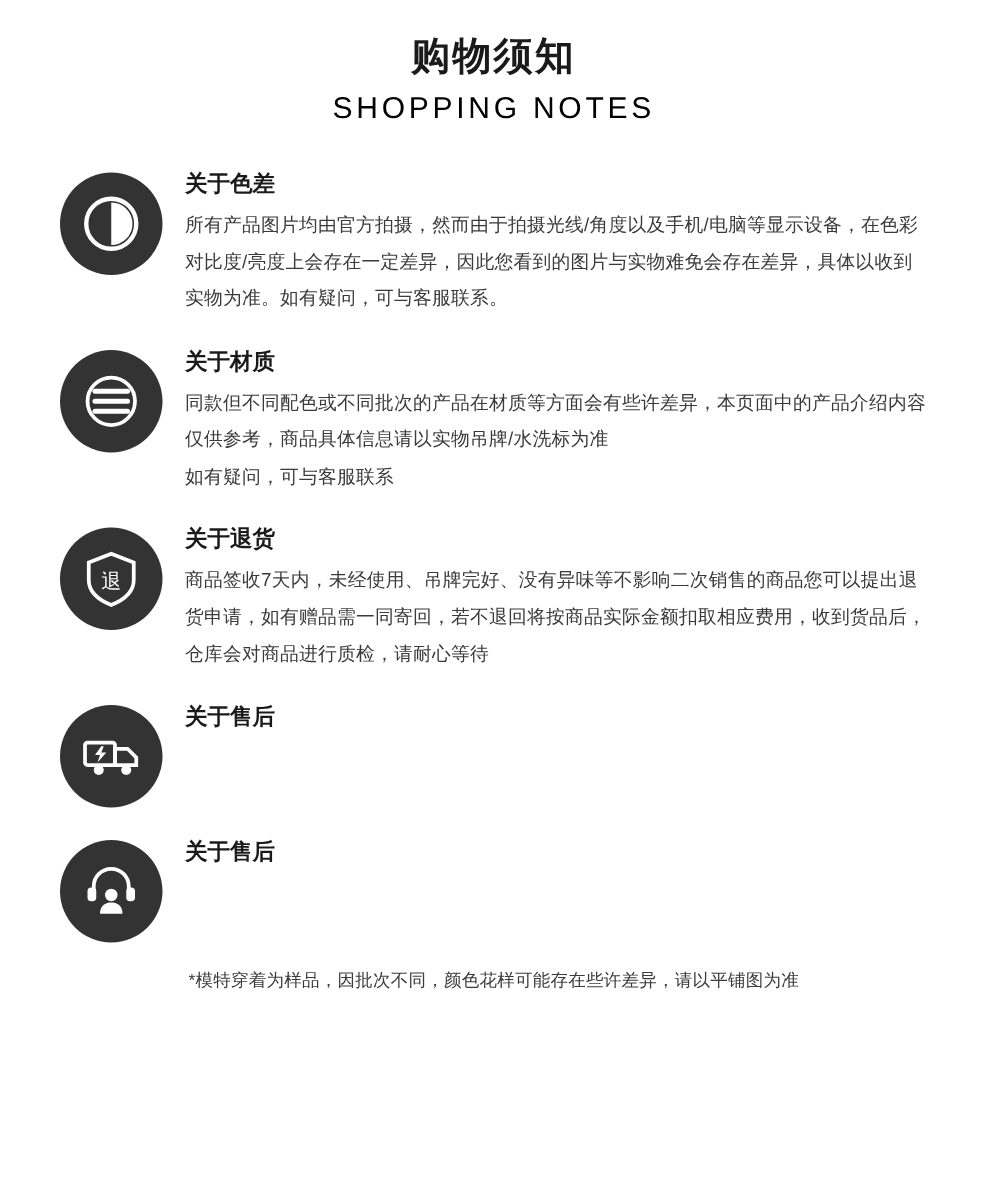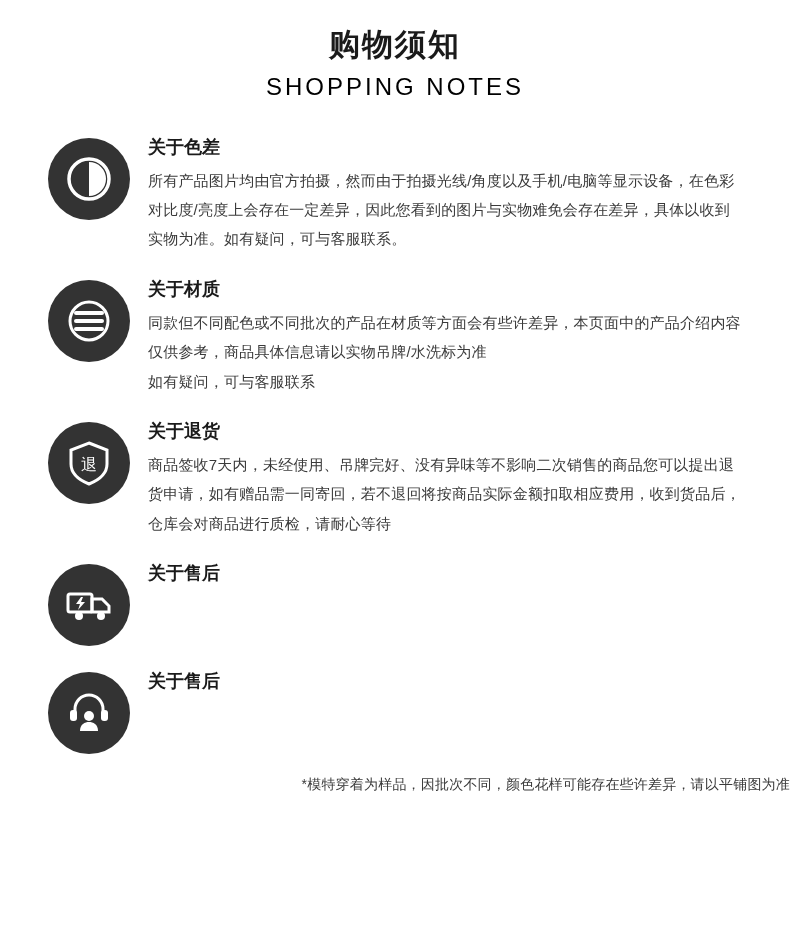--- a/index.html
+++ b/index.html
@@ -71,21 +71,21 @@
     margin-bottom: 7px;
     line-height: 1.3;
   }
   .section-text {
     font-size: 15px;
     color: #3a3a3a;
     line-height: 1.95;
     letter-spacing: 0.2px;
   }
   .footnote {
-    text-align: right;
+    text-align: center;
     font-size: 14px;
     color: #3a3a3a;
     margin-top: 14px;
     letter-spacing: 0.2px;
   }
   svg { display: block; }
 </style>
 </head>
 <body>
 

